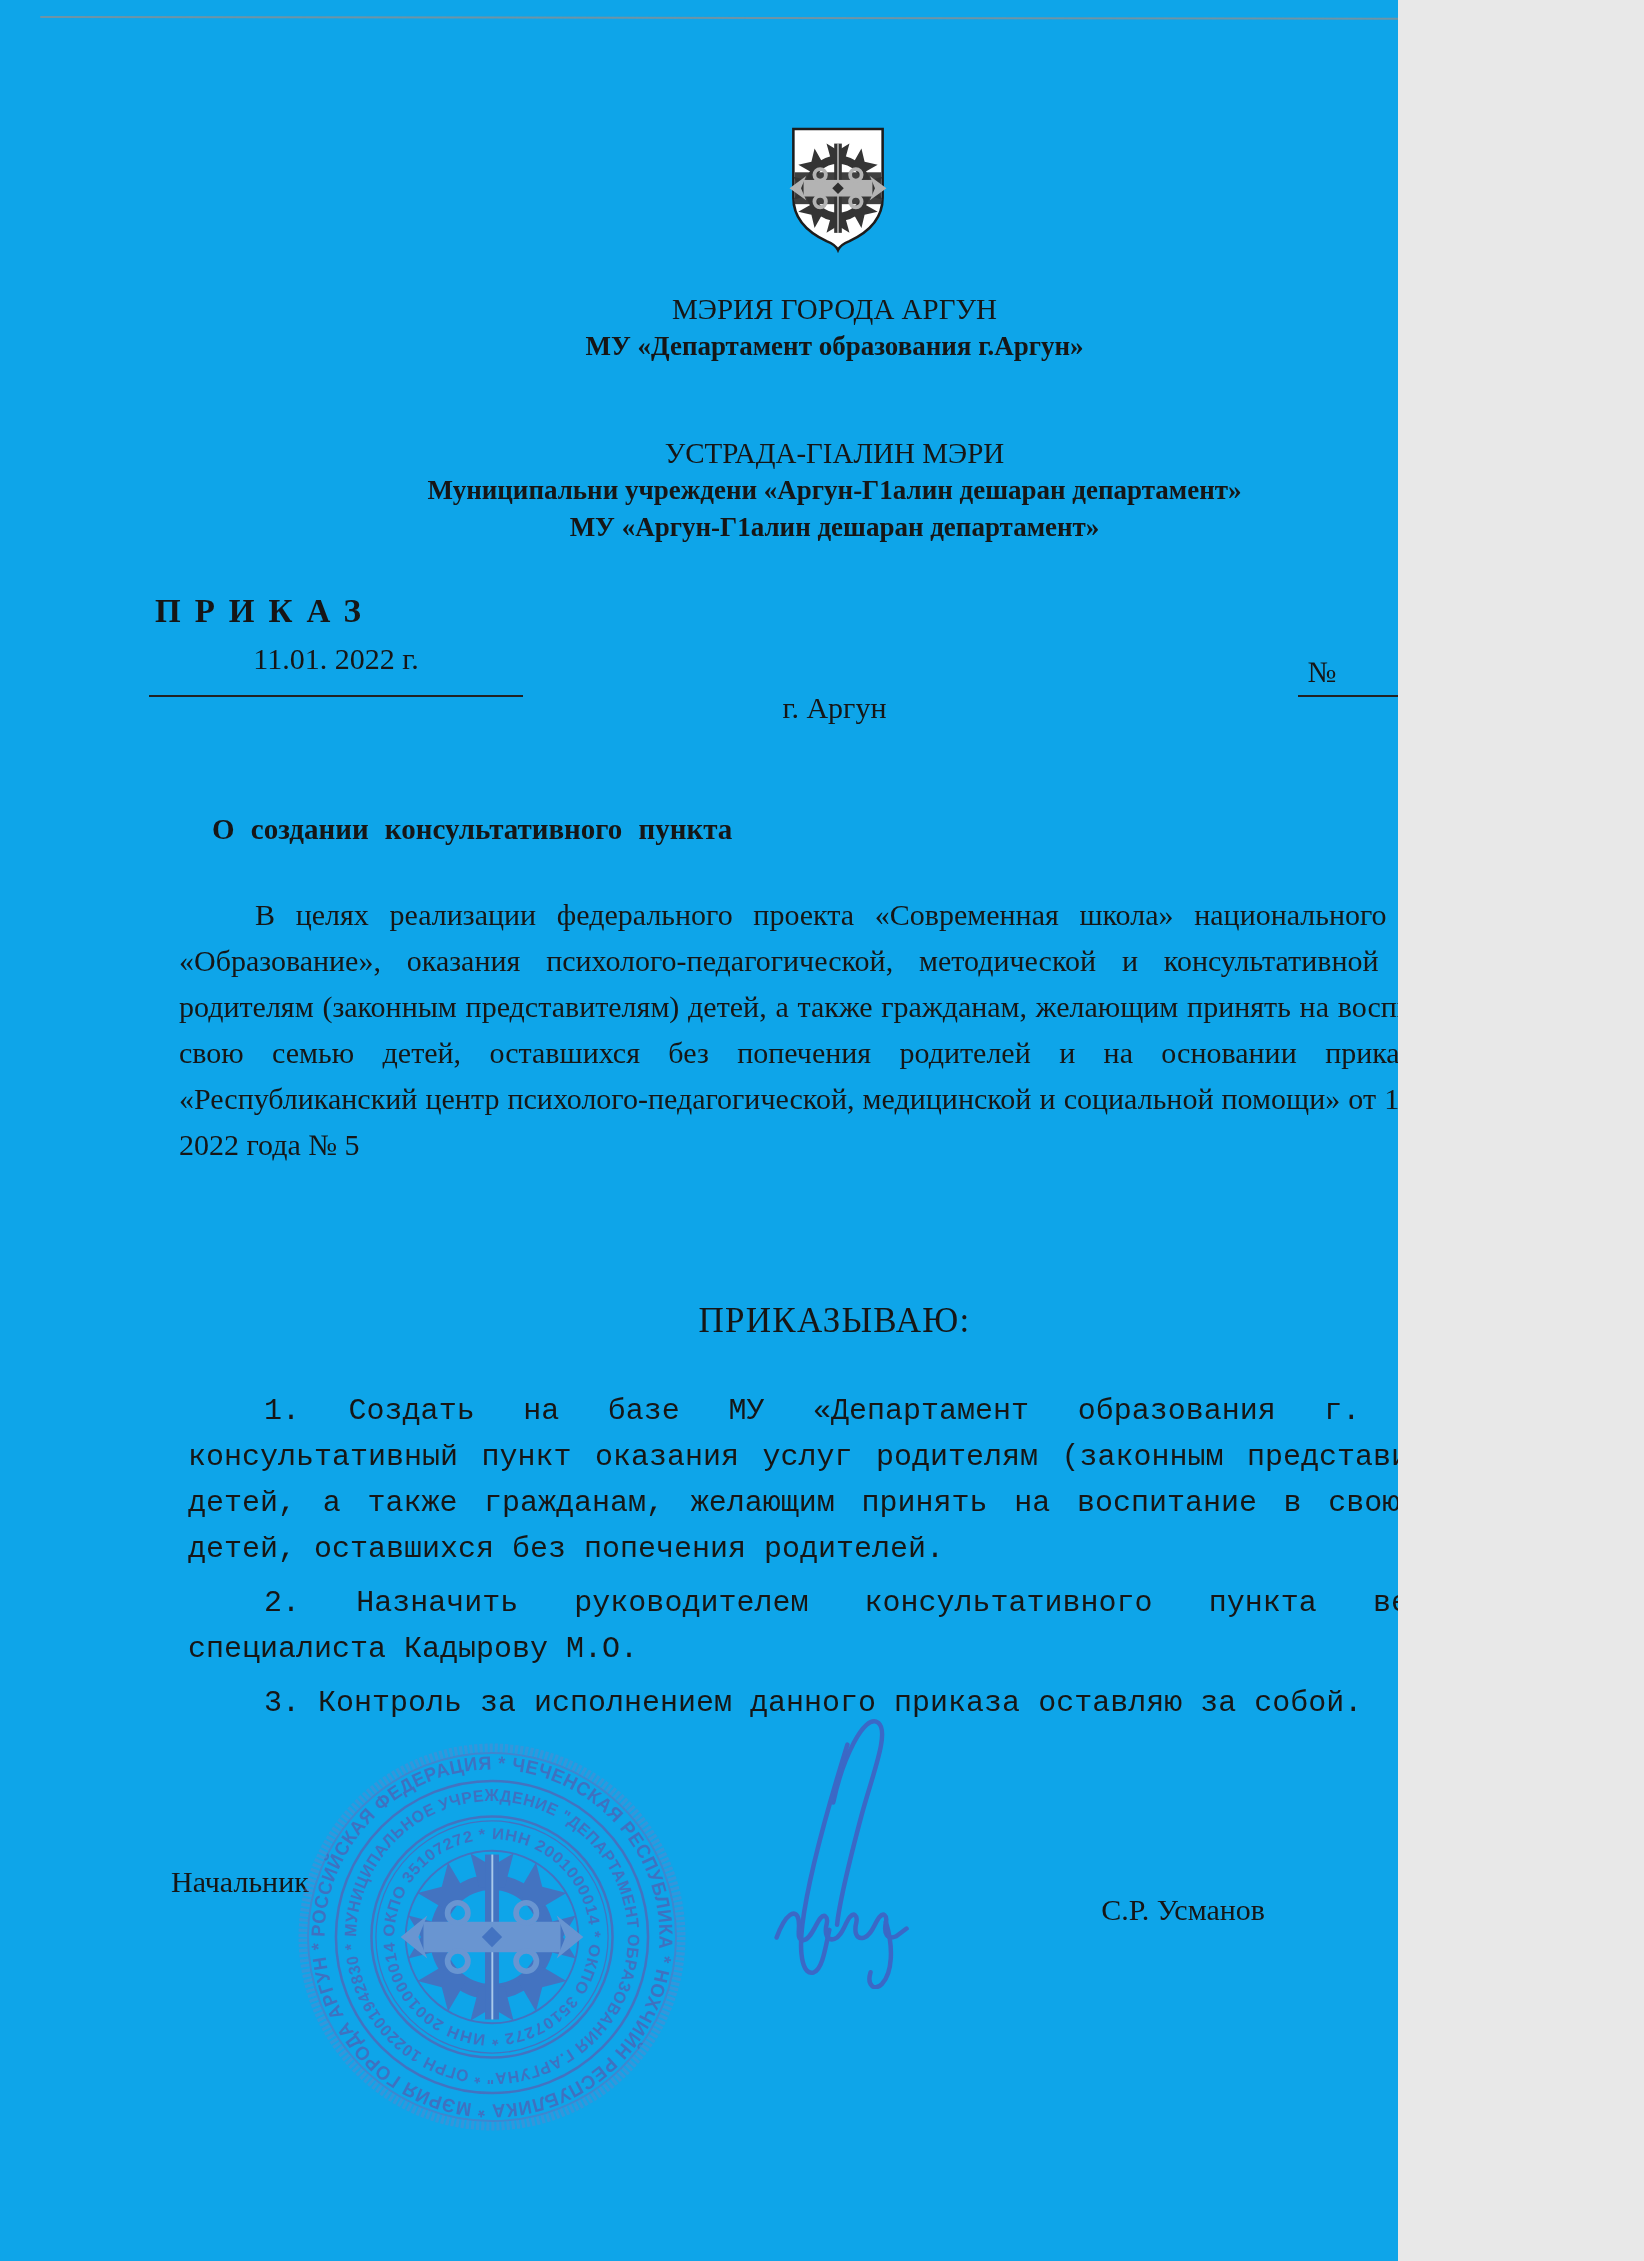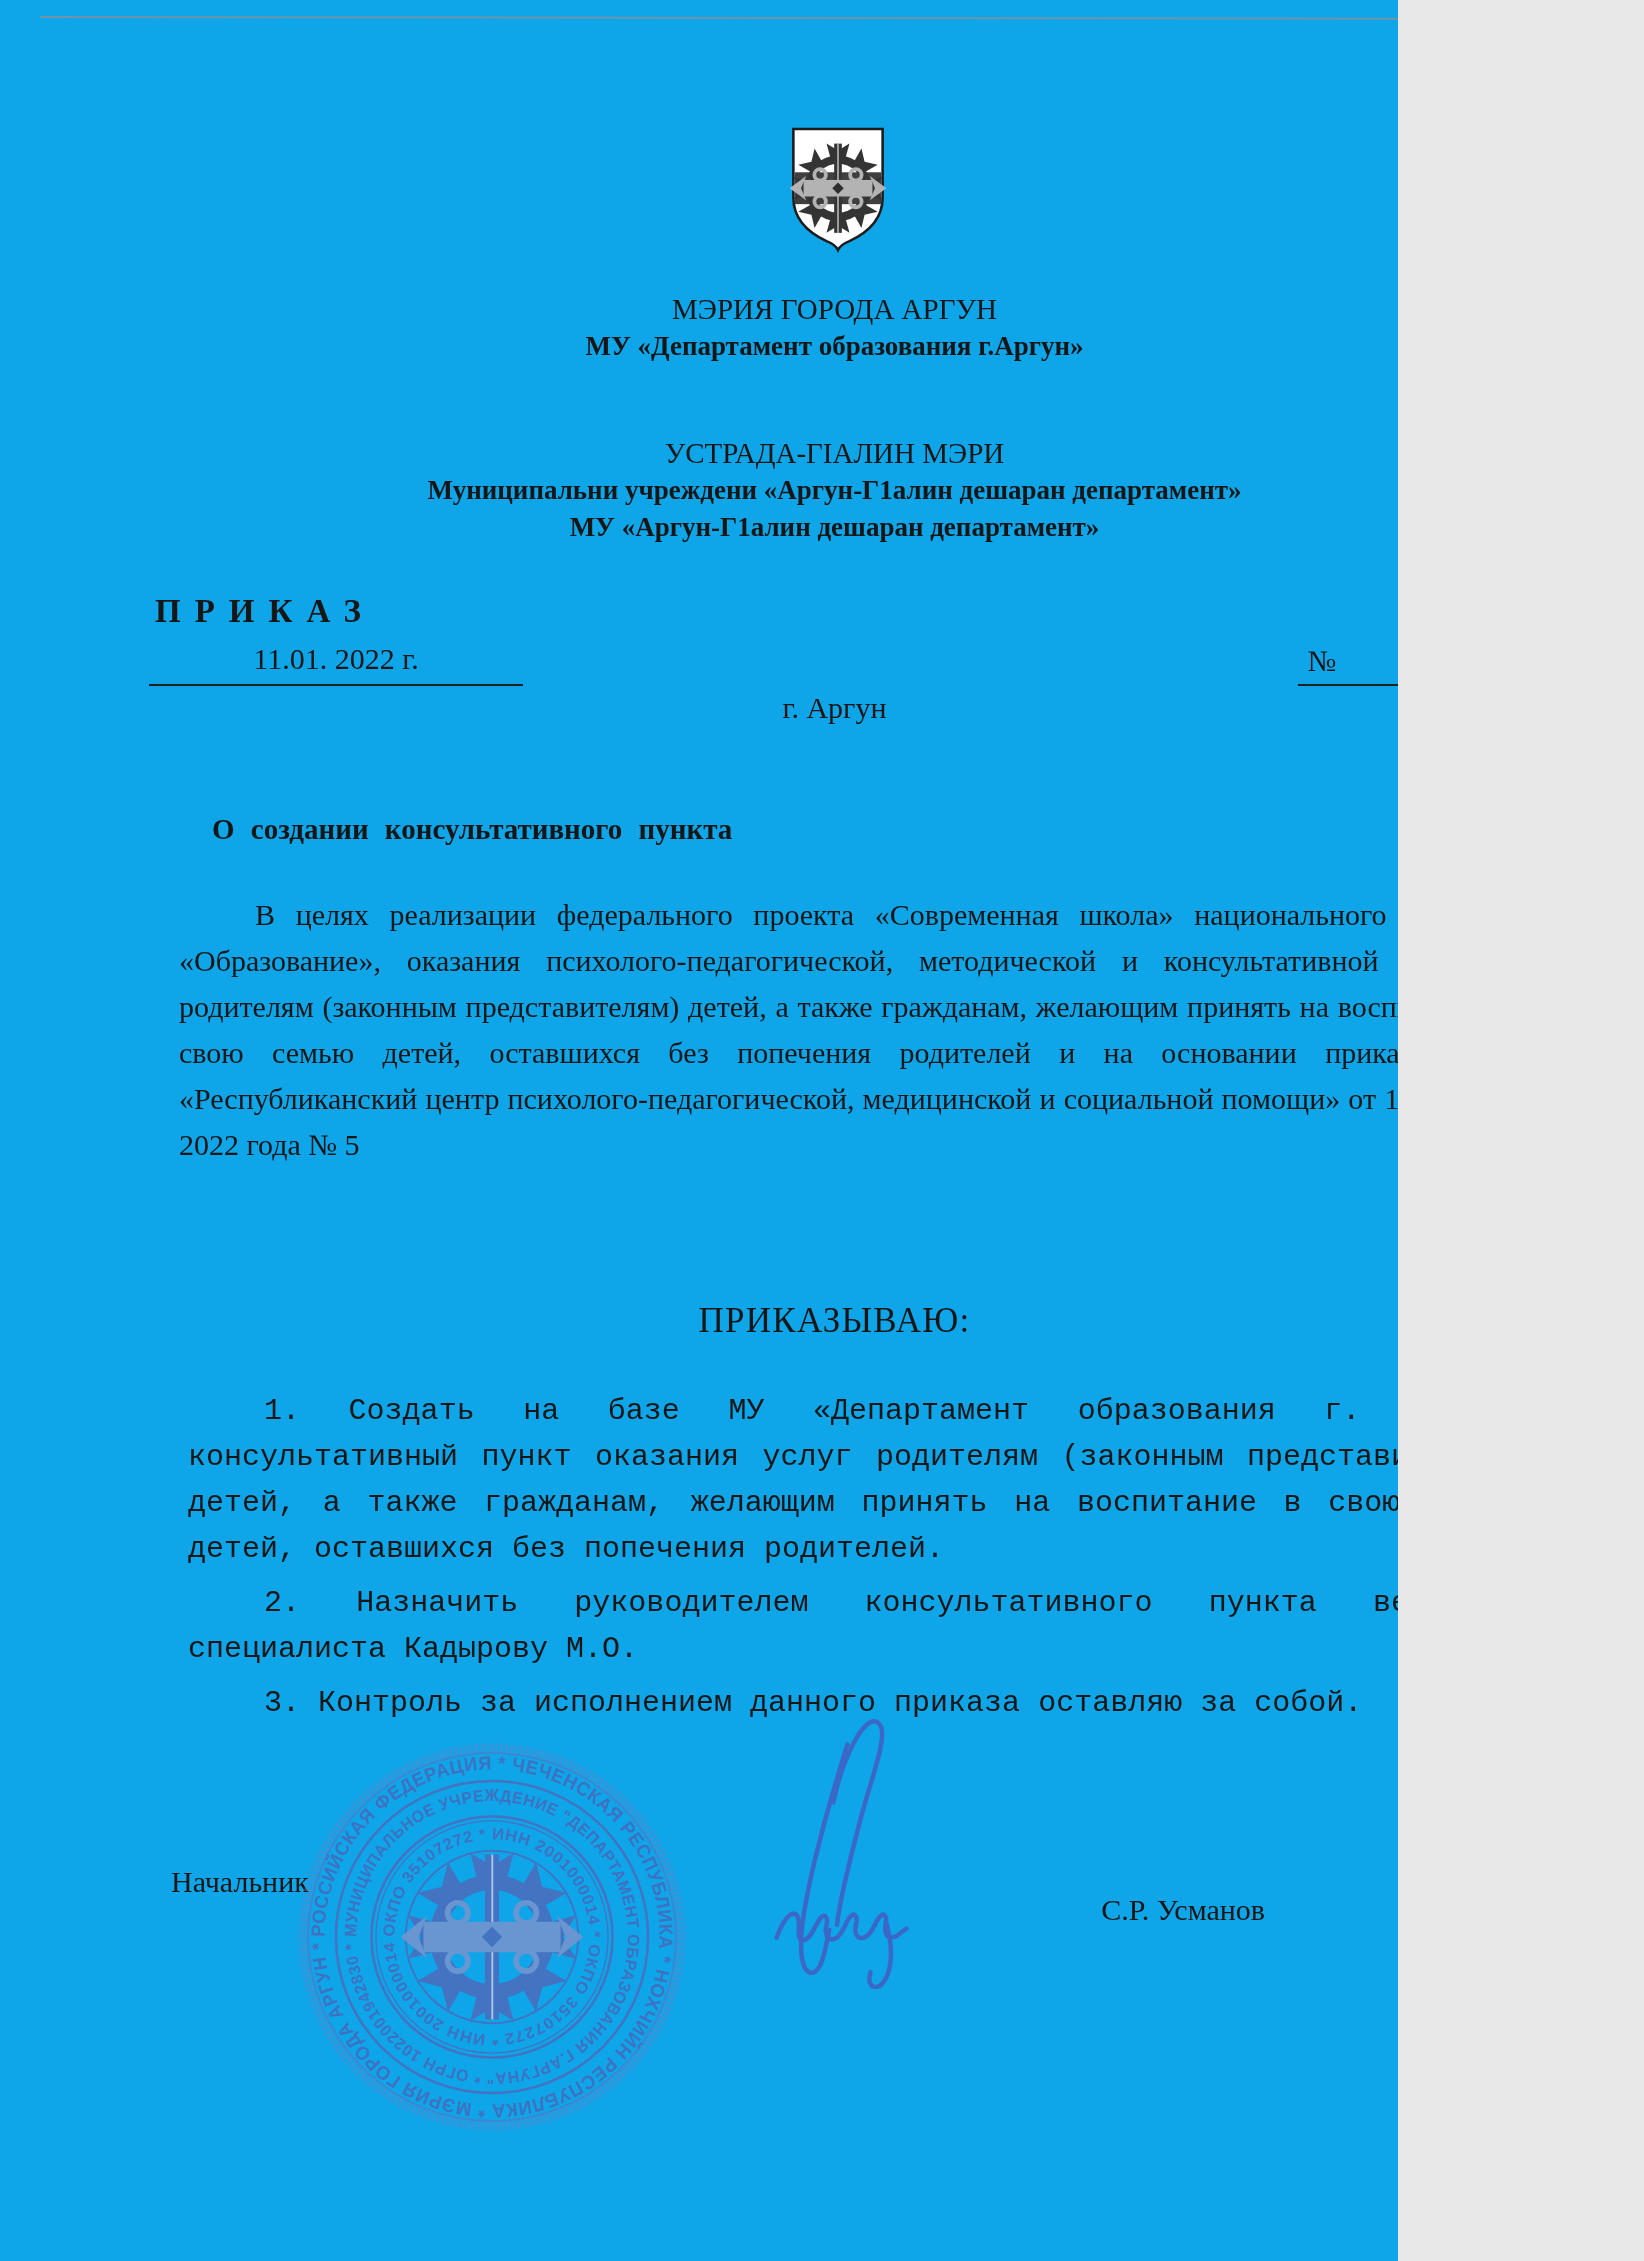--- a/index.html
+++ b/index.html
@@ -24,21 +24,21 @@
   .doc-title{
     position:absolute;left:155px;top:593px;width:1359px;text-align:left;
     font-size:33px;font-weight:bold;letter-spacing:14px;
   }
   .date-row{
     position:absolute;left:149px;top:642px;width:1353px;
     display:flex;justify-content:space-between;align-items:flex-end;
   }
   .date-cell{
     width:374px;text-align:center;font-size:30px;
-    border-bottom:2.6px solid #222;padding-bottom:8px;
+    border-bottom:2.6px solid #222;padding-bottom:19px;
   }
   .num-cell{
     display:flex;align-items:flex-end;border-bottom:2.6px solid #222;
     padding:0 18px 6.4px 9px;font-size:30px;
   }
   .num-label{margin-right:71px;}
   .num-value{min-width:77px;text-align:right;}
   .city{position:absolute;left:155px;top:691px;width:1359px;text-align:center;font-size:30px;}
   .subject{
     position:absolute;left:171px;top:813px;

